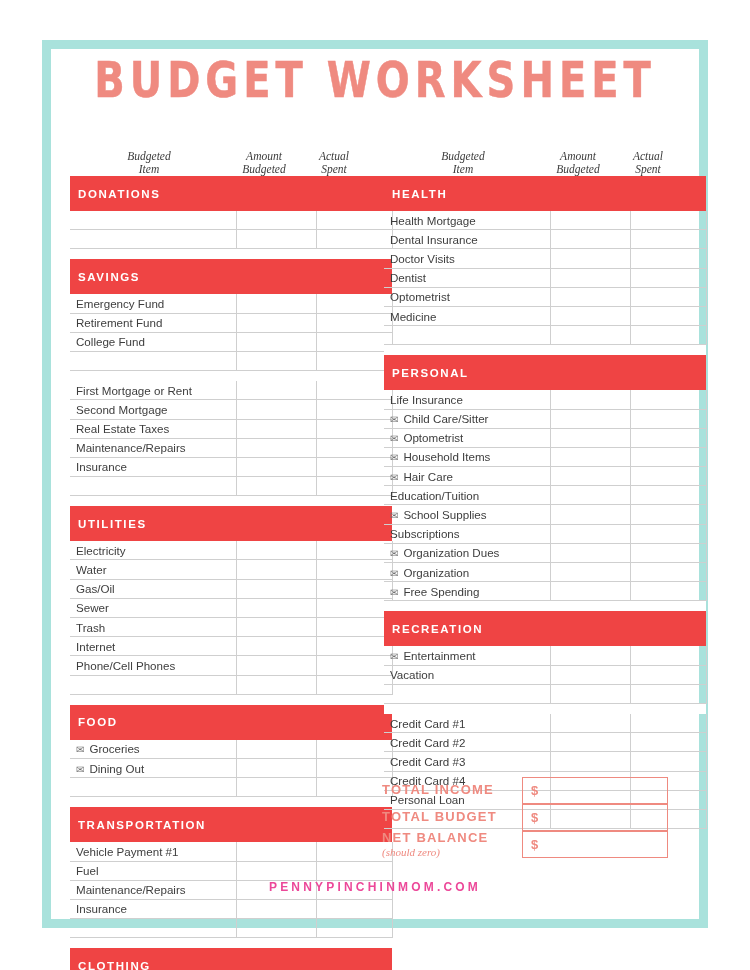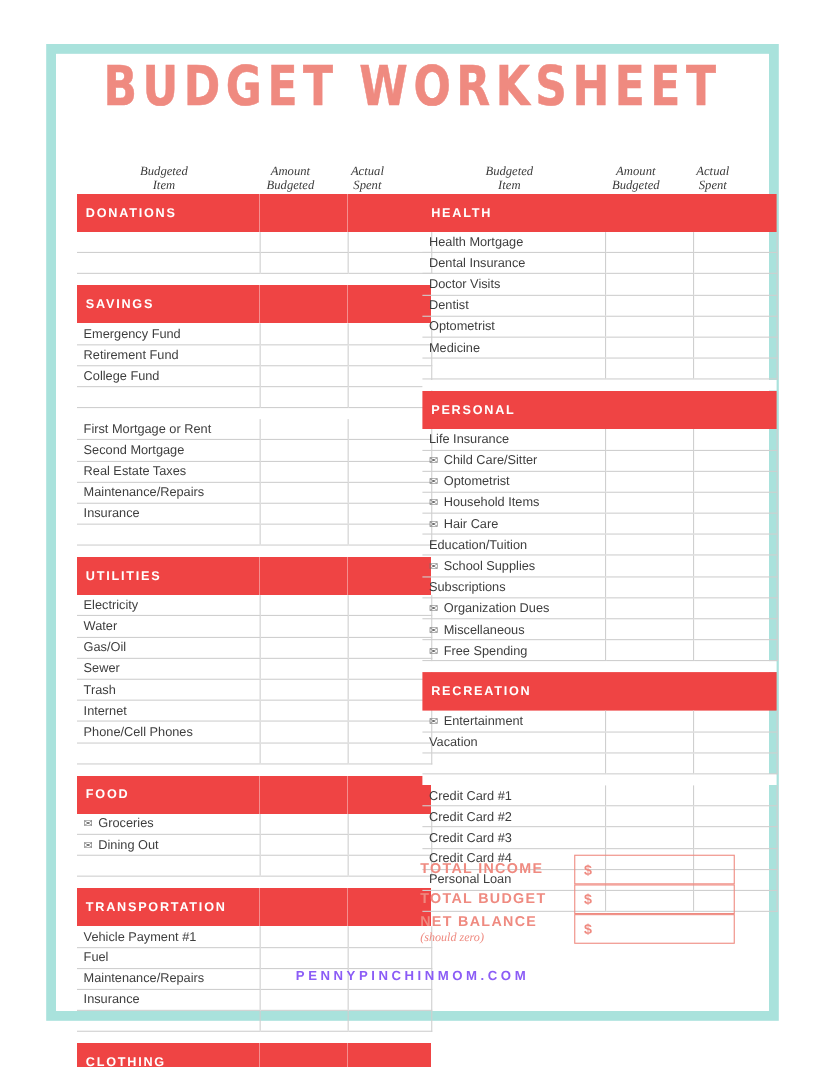--- a/index.html
+++ b/index.html
@@ -190,21 +190,21 @@
     font-size: 13px;
     font-weight: bold;
   }
 
   .footer {
     position: absolute;
     bottom: 10px;
     left: 0;
     width: 638px;
     text-align: center;
-    color: #8b5cf6;
+    color: #ec4899;
     font-size: 12px;
     letter-spacing: 3.2px;
     font-weight: bold;
   }
 </style>
 </head>
 <body>
 
 <div class="page">
   <div class="frame-outer">
@@ -537,21 +537,21 @@
                 <td class="c-item"><span>Subscriptions</span></td>
                 <td class="c-bud"></td>
                 <td class="c-act"></td>
               </tr>
               <tr>
                 <td class="c-item"><span class="env">✉</span><span>Organization Dues</span></td>
                 <td class="c-bud"></td>
                 <td class="c-act"></td>
               </tr>
               <tr>
-                <td class="c-item"><span class="env">✉</span><span>Miscellaneous</span></td>
+                <td class="c-item"><span class="env">✉</span><span>Organization</span></td>
                 <td class="c-bud"></td>
                 <td class="c-act"></td>
               </tr>
               <tr>
                 <td class="c-item"><span class="env">✉</span><span>Free Spending</span></td>
                 <td class="c-bud"></td>
                 <td class="c-act"></td>
               </tr>
               <tr class="spacer">
                 <td colspan="3"></td>

